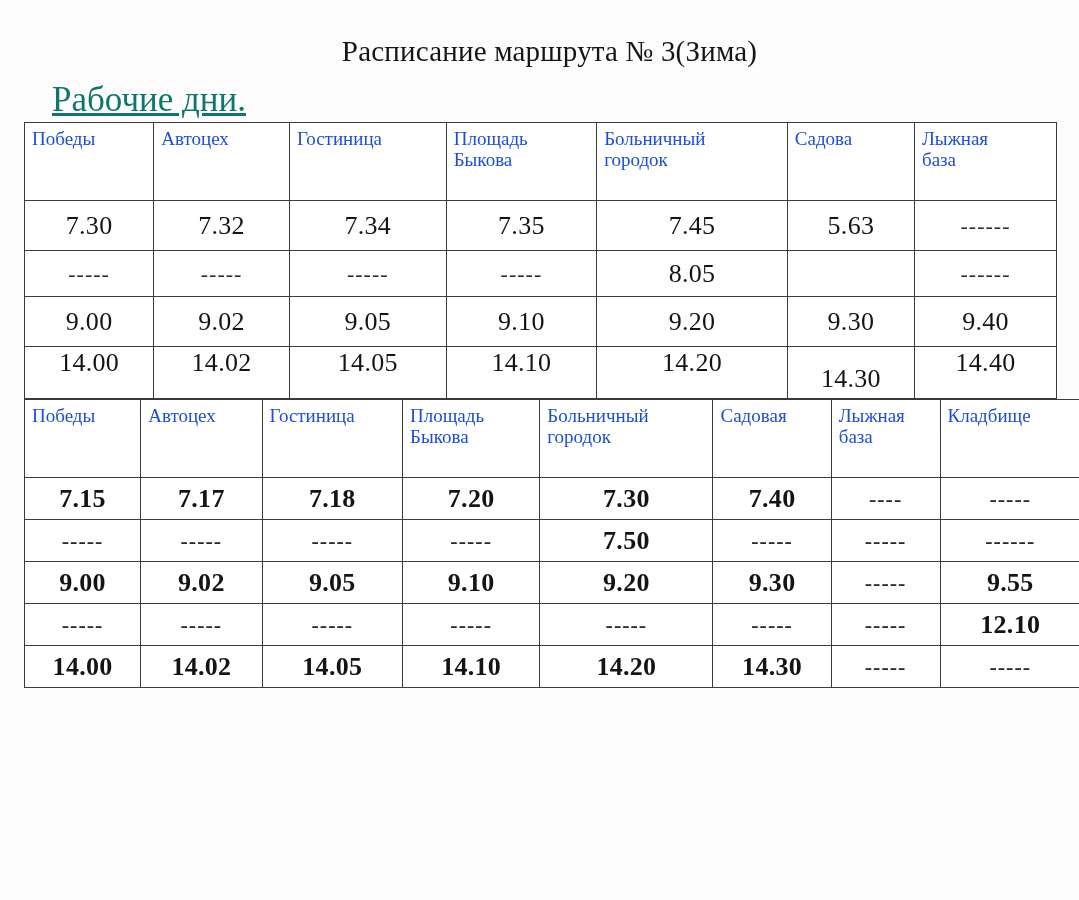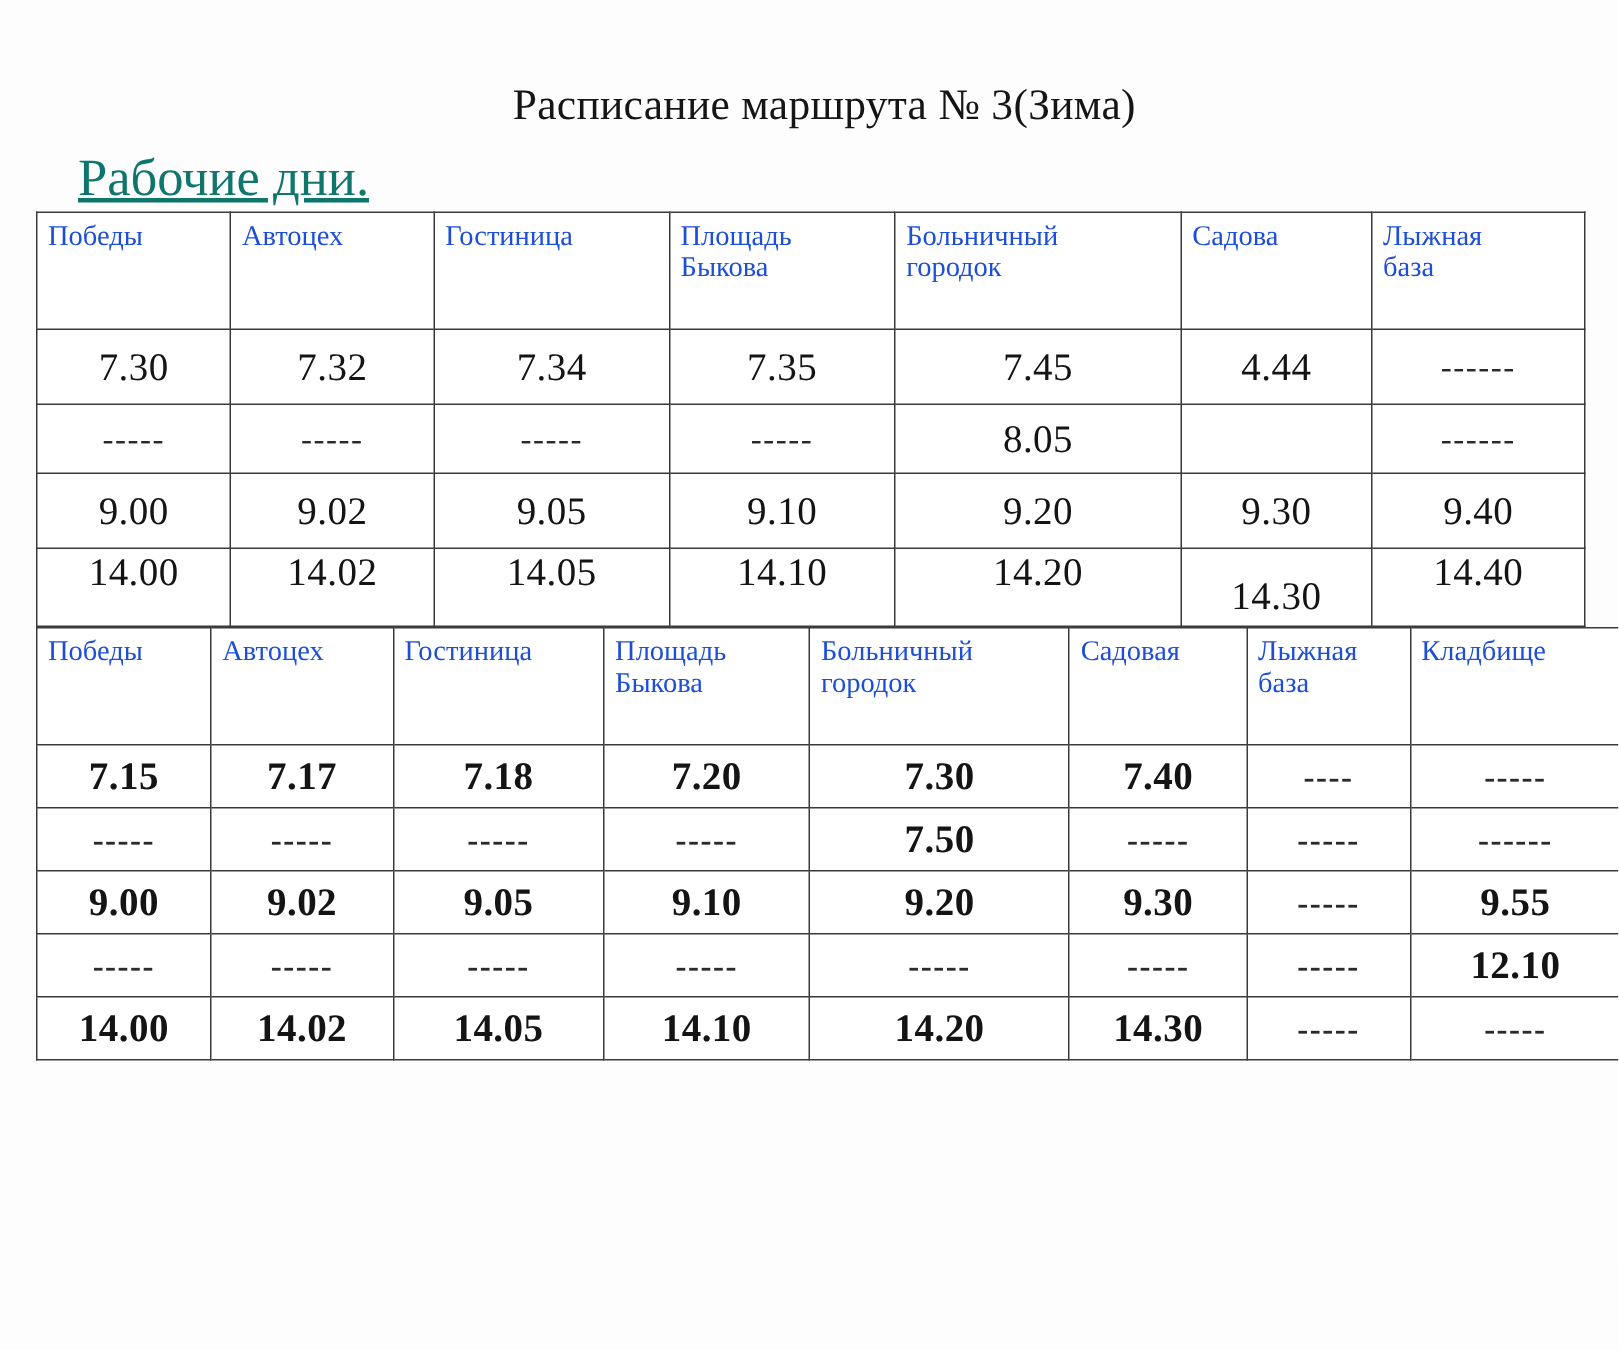--- a/index.html
+++ b/index.html
@@ -12,21 +12,21 @@
   }
   .page {
     position: relative;
     width: 1079px; height: 900px;
     overflow: hidden;
     background: #fdfdfd;
   }
   
   .title-block {
     text-align: center;
-    padding-top: 52px;
+    padding-top: 33px;
     line-height: 1.28;
     margin-left: 20px;
   }
   .title-line {
     font-size: 29px;
     letter-spacing: 0.2px;
     color: #151515;
     white-space: nowrap;
   }
   
@@ -131,21 +131,21 @@
           <th><span>Лыжная</span><span class="hd2">база</span></th>
         </tr>
       </thead>
       <tbody>
         <tr class="tall">
           <td>7.30</td>
           <td>7.32</td>
           <td>7.34</td>
           <td>7.35</td>
           <td>7.45</td>
-          <td>4.44</td>
+          <td>5.63</td>
           <td class="dash">------</td>
         </tr>
         <tr>
           <td class="dash">-----</td>
           <td class="dash">-----</td>
           <td class="dash">-----</td>
           <td class="dash">-----</td>
           <td>8.05</td>
           <td class="blank"></td>
           <td class="dash">------</td>

